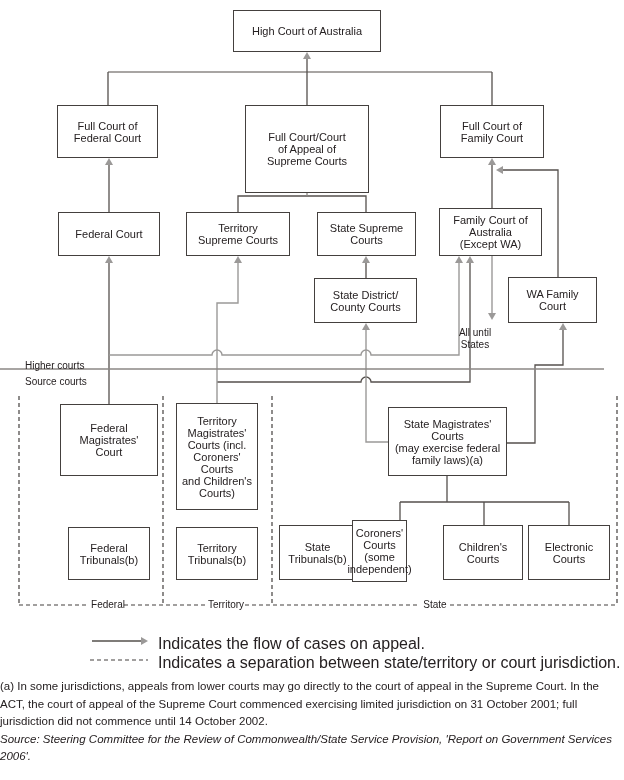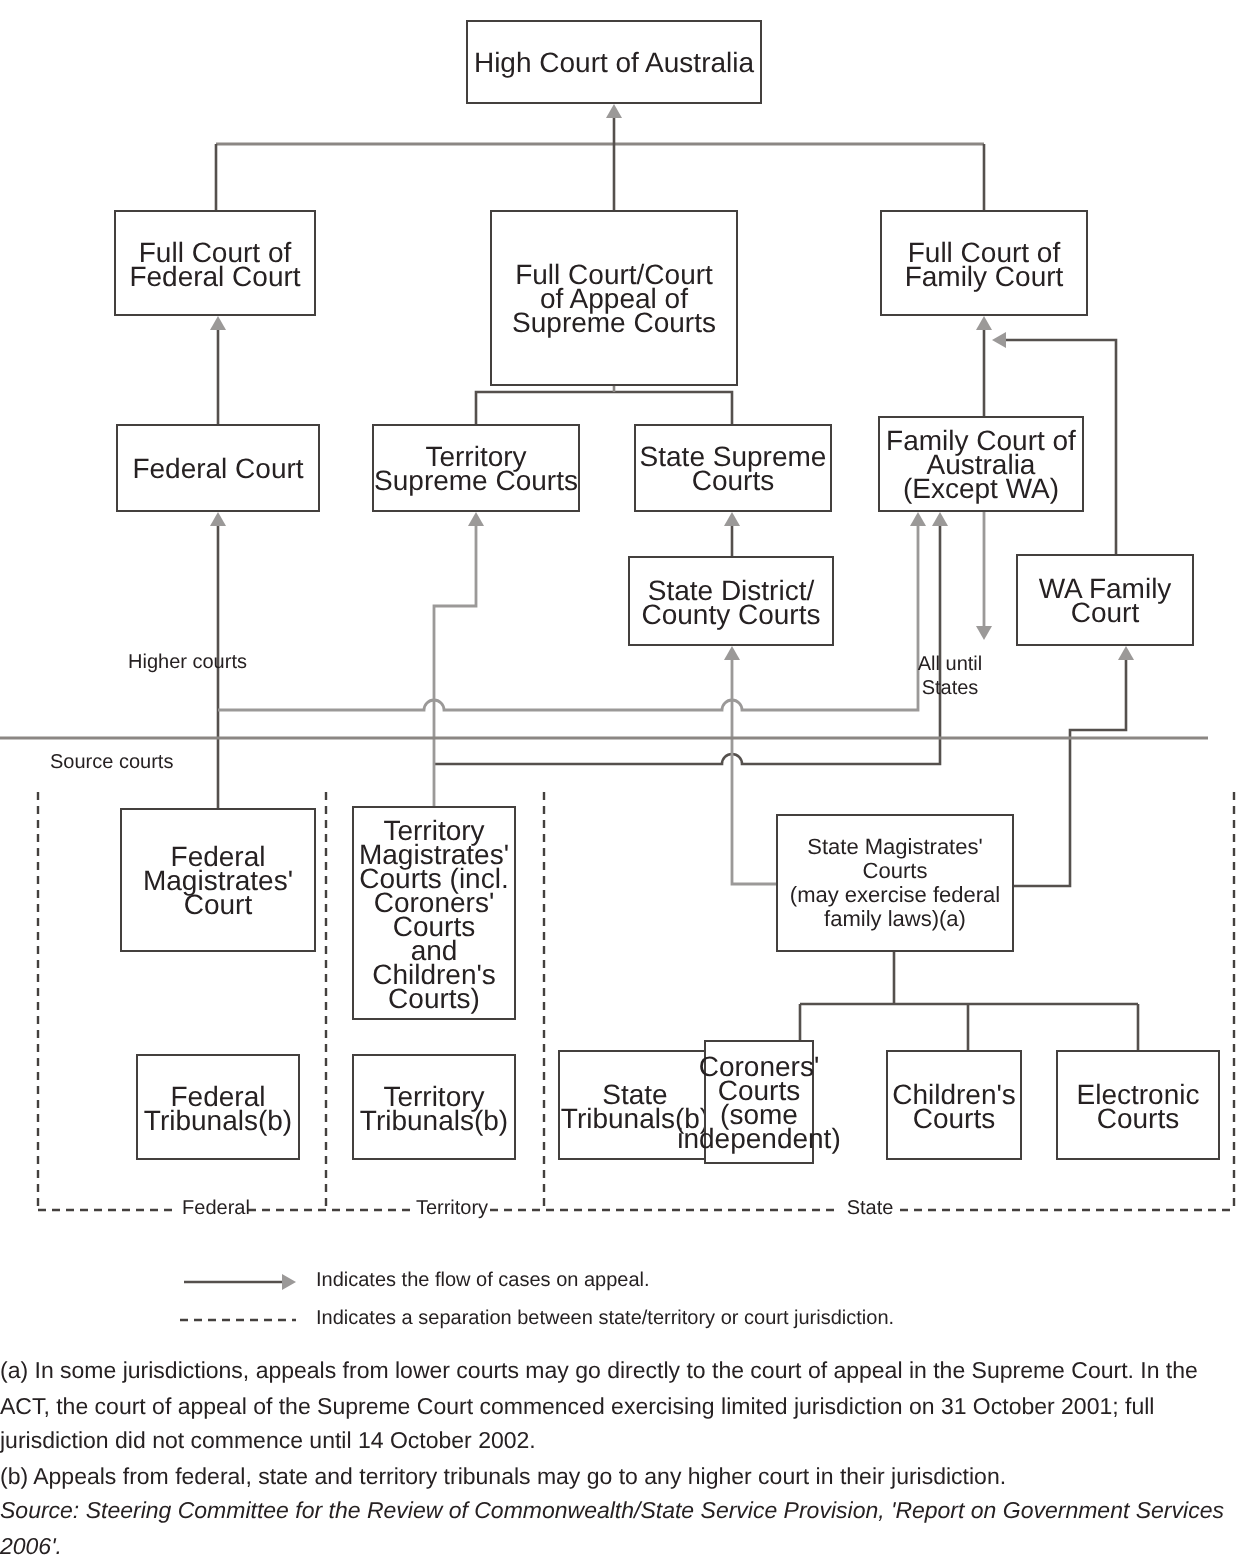--- a/index.html
+++ b/index.html
@@ -4,27 +4,27 @@
 <style>
   html,body{margin:0;padding:0;background:#ffffff;}
   #stage{
     position:relative;width:624px;height:780px;background:#ffffff;overflow:hidden;
     font-family:"Liberation Sans", sans-serif;color:#262122;
   }
   #wires{position:absolute;left:0;top:0;z-index:1;}
   .box{
     position:absolute;box-sizing:border-box;background:#ffffff;border:1px solid #44403e;
     display:flex;align-items:center;justify-content:center;text-align:center;
-    font-size:14px;line-height:12px;white-space:pre-line;z-index:2;color:#262122;
+    font-size:11px;line-height:12px;white-space:pre-line;z-index:2;color:#262122;
   }
   .lbl{
     position:absolute;z-index:2;font-size:10px;line-height:12px;color:#262122;white-space:pre-line;
   }
   .lbl.center{text-align:center;}
-  .legend-text{position:absolute;z-index:2;font-size:10px;color:#262122;}
+  .legend-text{position:absolute;z-index:2;font-size:16px;color:#262122;}
   #notes{
     position:absolute;left:0;top:678px;width:624px;z-index:2;
     font-size:11.5px;line-height:17.5px;color:#262122;
   }
   #notes p{margin:0;}
   #source-line{margin-top:9px;font-style:italic;}
 </style>
 </head>
 <body>
 
@@ -122,35 +122,34 @@
   <div class="box" style="left:68px;top:527px;width:82px;height:53px;">Federal
 Tribunals(b)</div>
   <div class="box" style="left:176px;top:527px;width:82px;height:53px;">Territory
 Tribunals(b)</div>
   <div class="box" style="left:279px;top:525px;width:77px;height:55px;">State
 Tribunals(b)</div>
   <div class="box" style="left:352px;top:520px;width:55px;height:62px;">Coroners'
 Courts
 (some
 independent)</div>
-  <div class="box" style="left:443px;top:525px;width:68px;height:55px;">Children's
+  <div class="box" style="left:443px;top:525px;width:80px;height:55px;">Children's
 Courts</div>
   <div class="box" style="left:528px;top:525px;width:82px;height:55px;">Electronic
 Courts</div>
 
-  <div class="lbl" style="left:25px;top:326px;margin-left:39px;">Higher courts</div>
+  <div class="lbl" style="left:25px;top:360px;">Higher courts</div>
   <div class="lbl" style="left:25px;top:376px;">Source courts</div>
   <div class="lbl center" style="left:440px;top:327px;width:70px;">All until
 States</div>
   <div class="lbl center" style="left:86px;top:599px;width:44px;">Federal</div>
   <div class="lbl center" style="left:203px;top:599px;width:46px;">Territory</div>
   <div class="lbl center" style="left:417px;top:599px;width:36px;">State</div>
 
   <div class="legend-text" style="left:158px;top:635px;">Indicates the flow of cases on appeal.</div>
   <div class="legend-text" style="left:158px;top:654px;">Indicates a separation between state/territory or court jurisdiction.</div>
 
   <div id="notes">
     <p>(a) In some jurisdictions, appeals from lower courts may go directly to the court of appeal in the Supreme Court. In the ACT, the court of appeal of the Supreme Court commenced exercising limited jurisdiction on 31 October 2001; full jurisdiction did not commence until 14 October 2002.</p>
-    <p>(b) Appeals from federal, state and territory tribunals may go to any higher court in their jurisdiction.</p>
     <p id="source-line">Source: Steering Committee for the Review of Commonwealth/State Service Provision, 'Report on Government Services 2006'.</p>
   </div>
 
 </div>
 
 </body></html>

